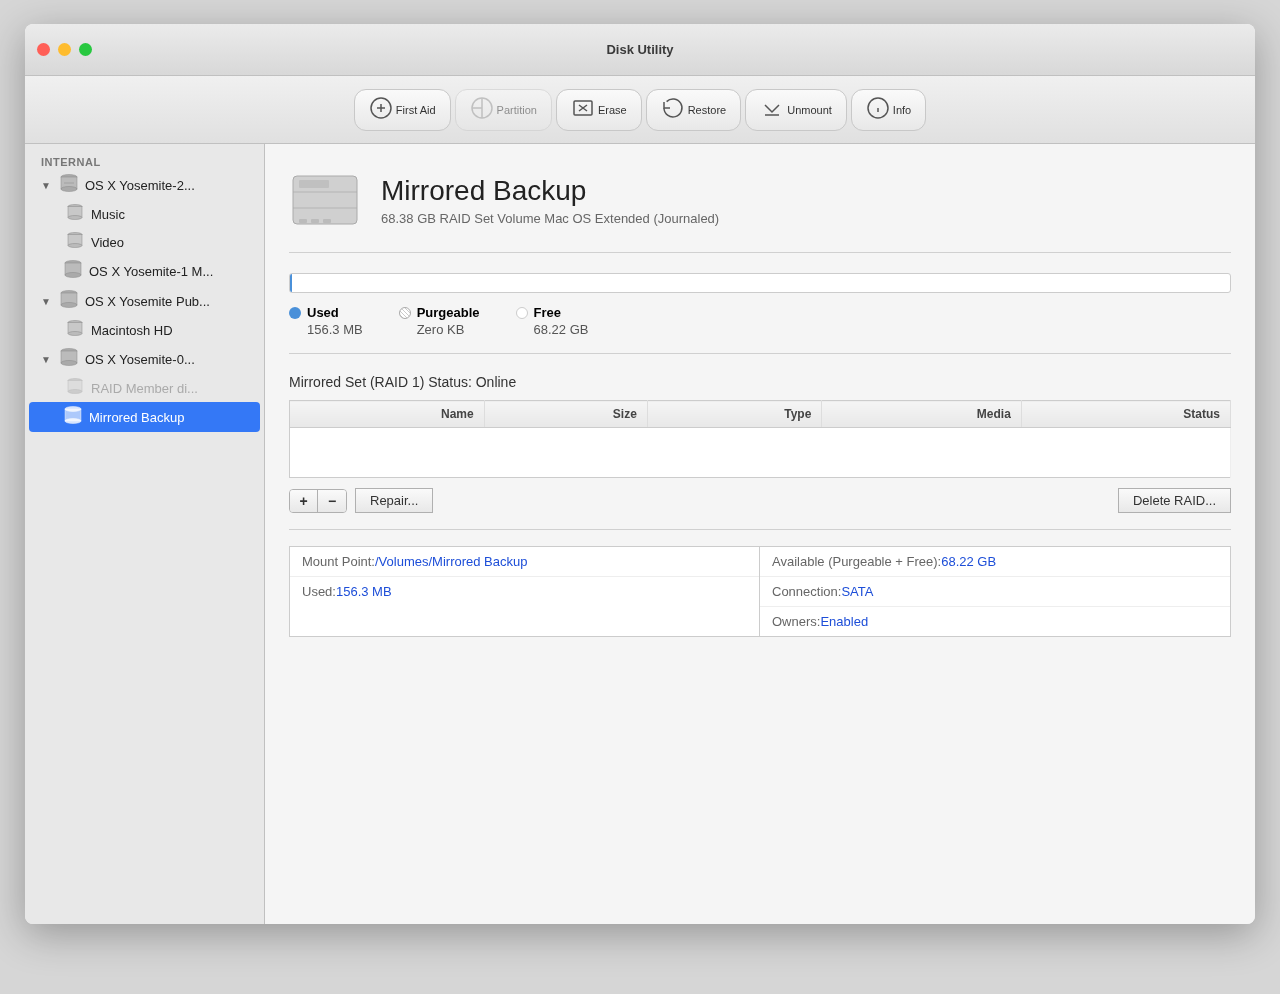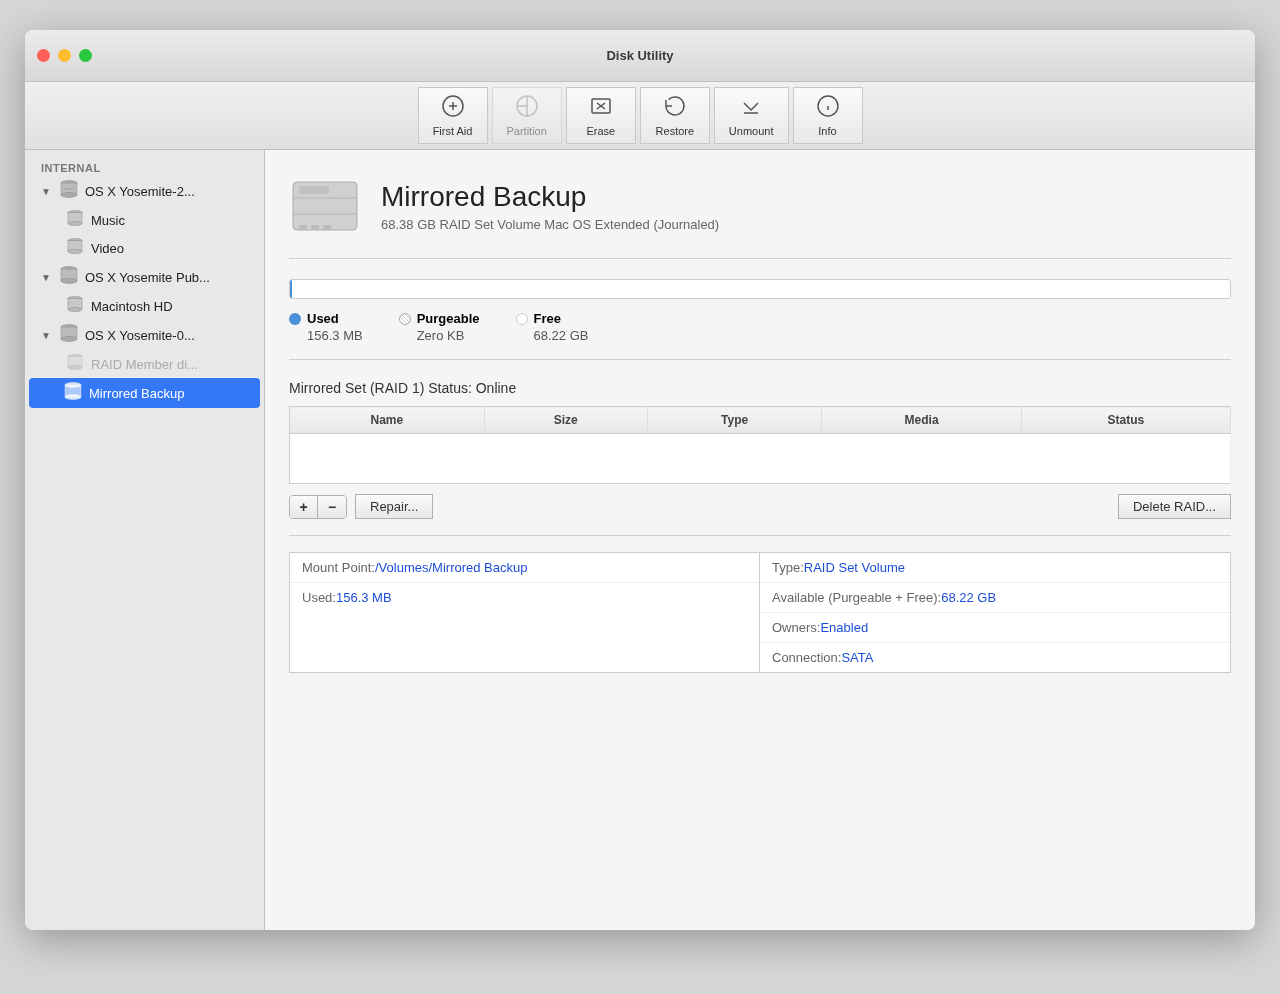--- a/index.html
+++ b/index.html
@@ -7,21 +7,21 @@
       font-family: -apple-system, BlinkMacSystemFont, "Helvetica Neue", Arial, sans-serif;
       font-size: 13px;
       background: #d6d6d6;
       width: 1280px;
       height: 994px;
       overflow: hidden;
     }
     .window {
       width: 1230px;
       height: 900px;
-      margin: 30px auto;
+      margin: 24px auto;
       background: #f5f5f5;
       border-radius: 8px;
       box-shadow: 0 10px 40px rgba(0,0,0,0.3);
       display: flex;
       flex-direction: column;
       overflow: hidden;
     }
     .titlebar {
       background: linear-gradient(to bottom, #ebebeb, #d8d8d8);
       height: 52px;
@@ -60,25 +60,24 @@
       height: 68px;
       display: flex;
       align-items: center;
       justify-content: center;
       gap: 4px;
       border-bottom: 1px solid #c0c0c0;
       flex-shrink: 0;
     }
     .toolbar-btn {
       display: flex;
-      flex-direction: column;
       align-items: center;
       gap: 3px;
       padding: 6px 14px;
-      border-radius: 0;
+      border-radius: 12px;
       border: 1px solid #c8c8c8;
       background: linear-gradient(to bottom, #fafafa, #e8e8e8);
       cursor: pointer;
       min-width: 70px;
     }
     .toolbar-btn .icon {
       font-size: 22px;
       line-height: 1;
       color: #555;
     }
@@ -241,21 +240,21 @@
       width: 100%;
       border-collapse: collapse;
       border: 1px solid #ccc;
       background: white;
     }
     .raid-table th {
       background: linear-gradient(to bottom, #f5f5f5, #e8e8e8);
       border-bottom: 1px solid #ccc;
       border-right: 1px solid #ddd;
       padding: 6px 10px;
-      text-align: center;
+      text-align: right;
       font-size: 12px;
       font-weight: 600;
       color: #444;
     }
     .raid-table td {
       padding: 7px 10px;
       border-bottom: 1px solid #eee;
       border-right: 1px solid #eee;
       font-size: 13px;
       color: #333;
@@ -443,20 +442,31 @@
         <span class="item-icon">
           <svg width="18" height="16" viewBox="0 0 18 16">
             <ellipse cx="9" cy="2.5" rx="7" ry="2" fill="#bbb" stroke="#888" stroke-width="0.5"></ellipse>
             <rect x="2" y="2.5" width="14" height="11" fill="#c8c8c8" stroke="#888" stroke-width="0.5"></rect>
             <ellipse cx="9" cy="13.5" rx="7" ry="2" fill="#bbb" stroke="#888" stroke-width="0.5"></ellipse>
           </svg>
         </span>
         <span class="item-label">Video</span>
       </div>
 
+      <div class="sidebar-item">
+        <span style="width:16px;flex-shrink:0"></span>
+        <span class="item-icon">
+          <svg width="20" height="18" viewBox="0 0 20 18">
+            <ellipse cx="10" cy="3" rx="8" ry="2.5" fill="#aaa" stroke="#888" stroke-width="0.5"></ellipse>
+            <rect x="2" y="3" width="16" height="12" fill="#bbb" stroke="#888" stroke-width="0.5"></rect>
+            <ellipse cx="10" cy="15" rx="8" ry="2.5" fill="#aaa" stroke="#888" stroke-width="0.5"></ellipse>
+          </svg>
+        </span>
+        <span class="item-label">OS X Yosemite-1 M...</span>
+      </div>
 
       <div class="sidebar-item">
         <span class="disclosure">▼</span>
         <span class="item-icon">
           <svg width="20" height="18" viewBox="0 0 20 18">
             <ellipse cx="10" cy="3" rx="8" ry="2.5" fill="#aaa" stroke="#888" stroke-width="0.5"></ellipse>
             <rect x="2" y="3" width="16" height="12" fill="#bbb" stroke="#888" stroke-width="0.5"></rect>
             <ellipse cx="10" cy="15" rx="8" ry="2.5" fill="#aaa" stroke="#888" stroke-width="0.5"></ellipse>
           </svg>
         </span>
@@ -600,32 +610,28 @@
             <span class="info-label">Mount Point:</span>
             <span class="info-value">/Volumes/Mirrored Backup</span>
           </div>
           <div class="info-row">
             <span class="info-label">Used:</span>
             <span class="info-value">156.3 MB</span>
           </div>
         </div>
         <div class="info-col">
           <div class="info-row">
-            <span class="info-label">Type:</span>
-            <span class="info-value">RAID Set Volume</span>
-          </div>
-          <div class="info-row">
             <span class="info-label">Available (Purgeable + Free):</span>
             <span class="info-value">68.22 GB</span>
+          </div>
+          <div class="info-row">
+            <span class="info-label">Connection:</span>
+            <span class="info-value">SATA</span>
           </div>
           <div class="info-row">
             <span class="info-label">Owners:</span>
             <span class="info-value">Enabled</span>
           </div>
-          <div class="info-row">
-            <span class="info-label">Connection:</span>
-            <span class="info-value">SATA</span>
-          </div>
         </div>
       </div>
     </div>
   </div>
 </div>
 
 </body></html>

